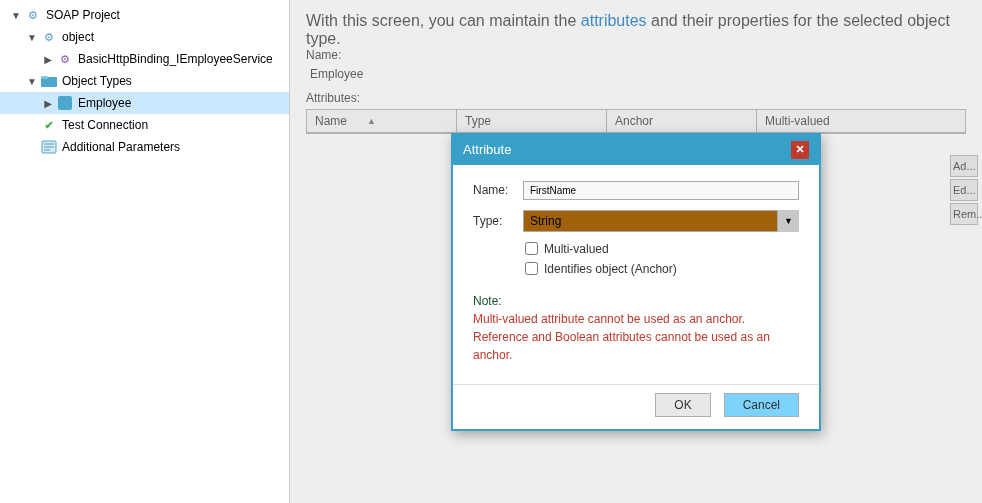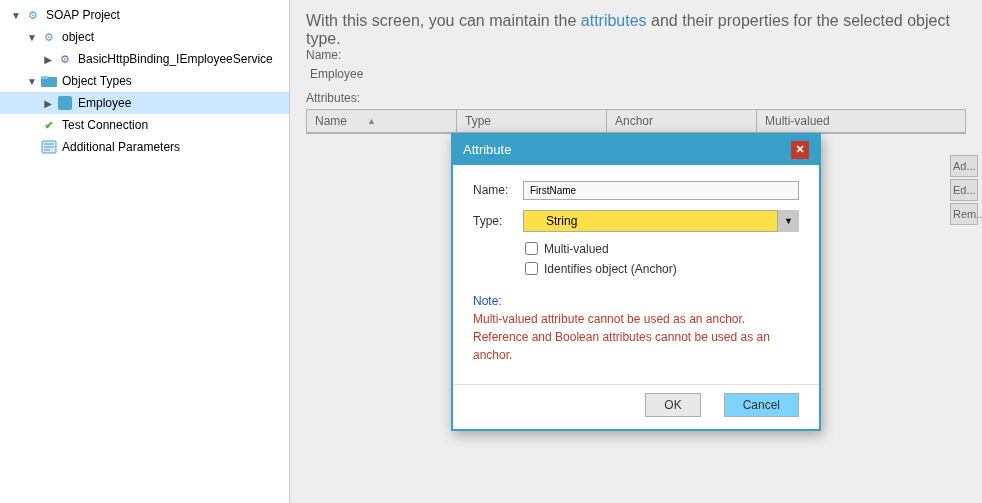--- a/index.html
+++ b/index.html
@@ -223,24 +223,24 @@
       outline: none;
       background: #f8f8f8;
     }
     .select-wrapper {
       flex: 1;
       position: relative;
       display: flex;
     }
     .select-wrapper select {
       width: 100%;
-      padding: 3px 22px 3px 22px;
+      padding: 3px 22px 3px 6px;
       font-size: 12px;
       border: 1px solid #aaa;
-      background: #fde047;
+      background: #a16207;
       appearance: none;
       -webkit-appearance: none;
       cursor: pointer;
     }
     .select-arrow {
       position: absolute;
       right: 0;
       top: 0;
       bottom: 0;
       width: 22px;
@@ -267,34 +267,34 @@
       font-size: 12px;
       color: #333;
     }
 
     .note-section {
       margin-top: 10px;
       padding-top: 8px;
     }
     .note-label {
       font-size: 12px;
-      color: #1d4ed8;
+      color: #14532d;
       font-weight: normal;
       margin-bottom: 2px;
     }
     .note-text {
       font-size: 12px;
       color: #c0392b;
       line-height: 1.5;
     }
 
     .modal-footer {
       display: flex;
       justify-content: flex-end;
-      gap: 23px;
+      gap: 13px;
       padding: 8px 20px 12px;
       border-top: 1px solid #e0e0e0;
       margin-top: 8px;
     }
     .modal-btn {
       padding: 4px 18px;
       font-size: 12px;
       border: 1px solid #adadad;
       background: #7dd3fc;
       cursor: pointer;

